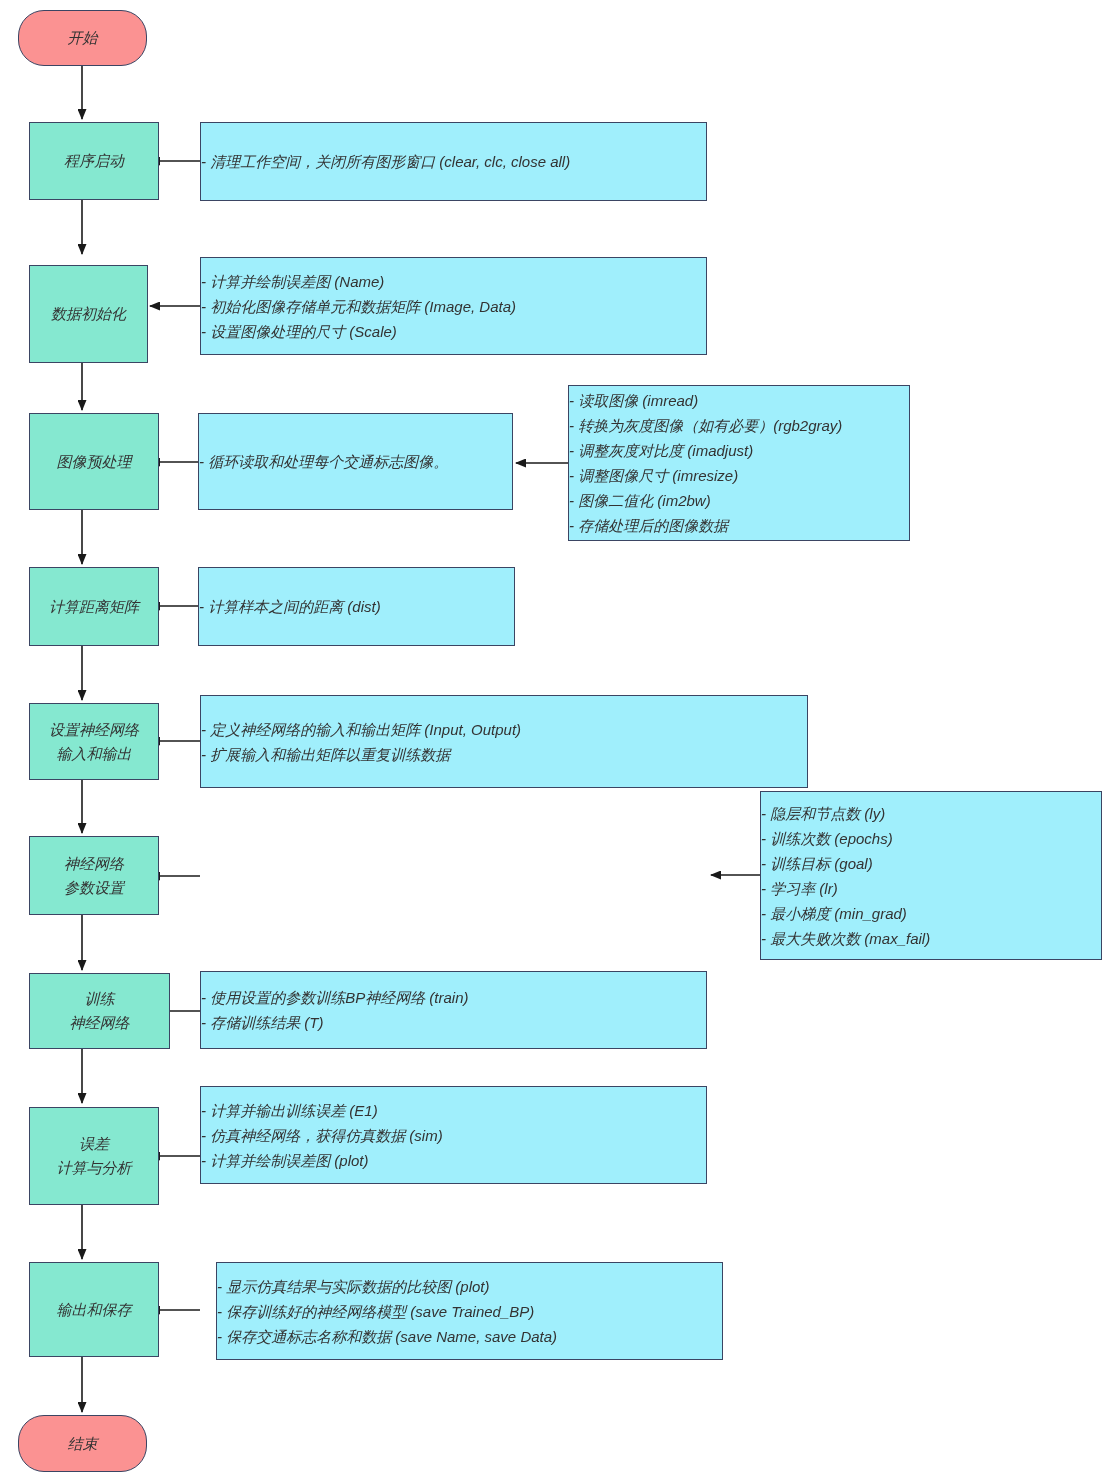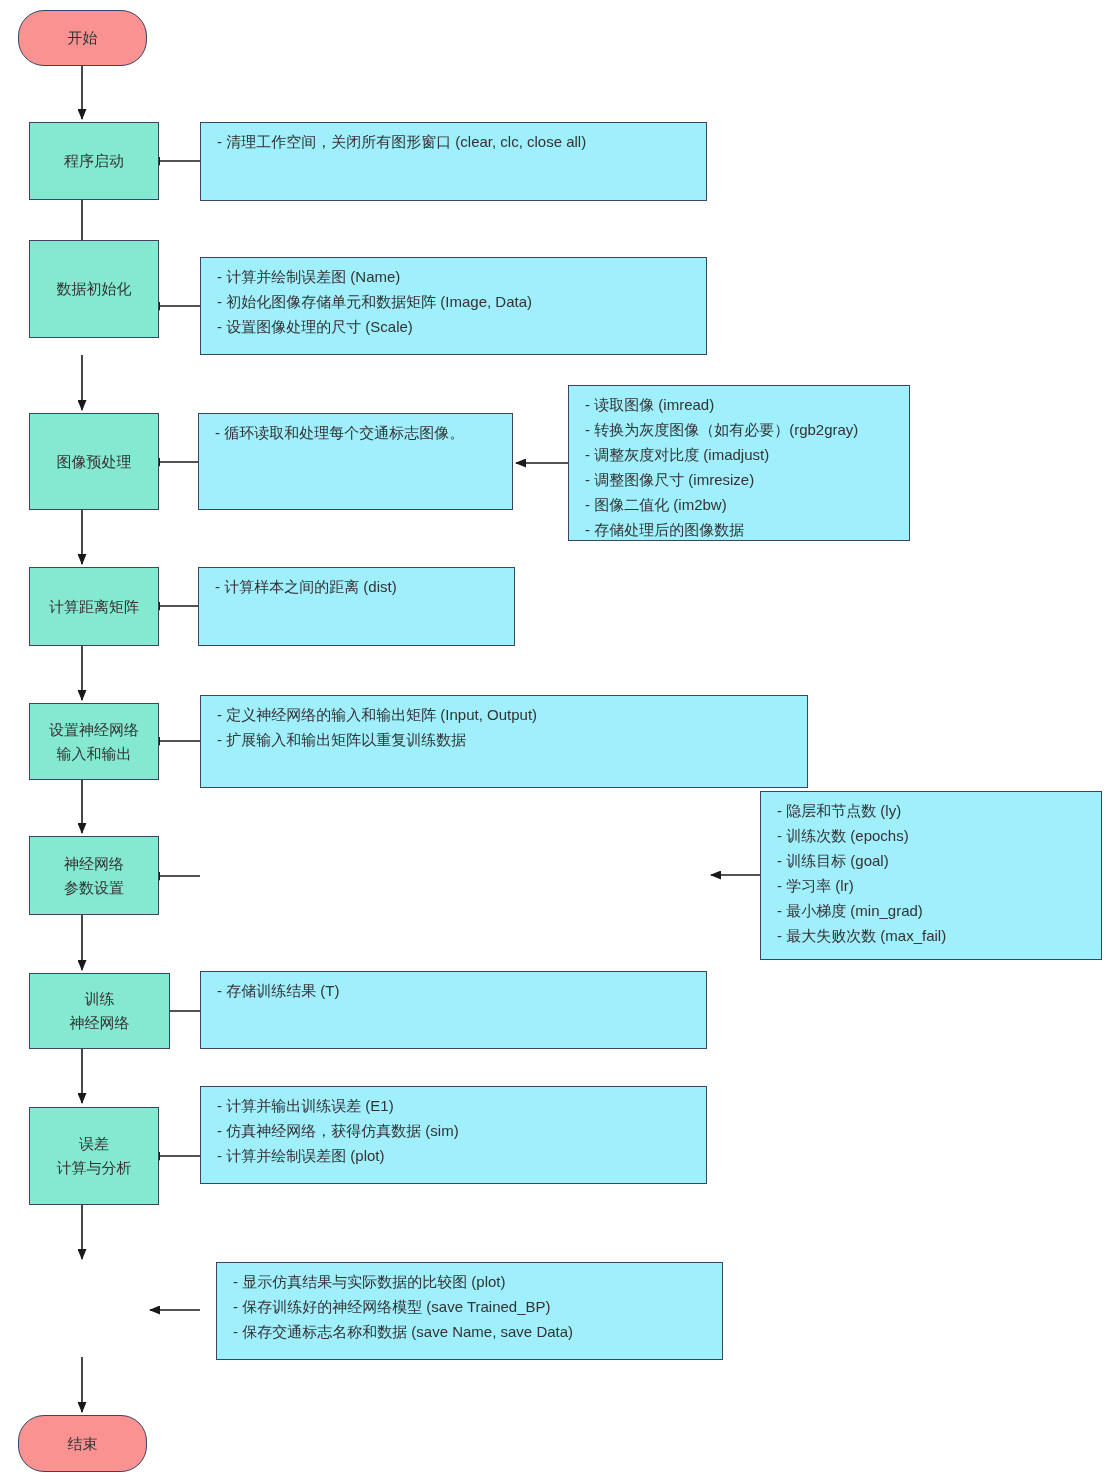--- a/index.html
+++ b/index.html
@@ -5,30 +5,30 @@
   :root{
     --process-fill:#85E8D0;
     --terminal-fill:#FB9292;
     --note-fill:#A0EFFC;
     --stroke:#3B4563;
     --arrow:#1A1A1A;
     --text:#333333;
   }
   html,body{margin:0;padding:0;background:#ffffff;}
   body{font-family:"Liberation Sans","DejaVu Sans",sans-serif;color:var(--text);}
-  .canvas{position:relative;width:1116px;height:1483px;background:#ffffff;overflow:hidden;}
+  .canvas{position:relative;width:1116px;height:1483px;background:#ffffff;overflow:hidden;font-style:italic;}
   .arrows{position:absolute;left:0;top:0;width:1116px;height:1483px;pointer-events:none;}
   .node{position:absolute;box-sizing:border-box;border:1.6px solid var(--stroke);
         display:flex;flex-direction:column;align-items:center;justify-content:center;
         font-size:15px;line-height:24px;text-align:center;}
   .process{background:var(--process-fill);margin-left:12px;}
   .terminal{background:var(--terminal-fill);border-radius:26px;}
   .note{position:absolute;box-sizing:border-box;border:1.6px solid var(--stroke);
-        background:var(--note-fill);display:flex;flex-direction:column;justify-content:flex-start;
-        padding:6px 10px 6px 16px;font-size:15px;line-height:25px;text-align:left;}
+        background:var(--note-fill);display:flex;flex-direction:column;justify-content:center;
+        padding:6px 10px 6px 0;font-size:15px;line-height:25px;text-align:left;}
   .note div{white-space:nowrap;}
 </style>
 </head>
 <body>
 
 <div class="canvas">
 
   <svg class="arrows" viewBox="0 0 1116 1483">
     <defs>
       <marker id="ah" markerWidth="11" markerHeight="9" refX="10" refY="4.5" orient="auto" markerUnits="userSpaceOnUse">
@@ -64,21 +64,21 @@
   </div>
 
   <div class="node terminal" style="left:18px;top:1415px;width:129px;height:57px">
     <div>结束</div>
   </div>
 
   <div class="node process" style="left:17px;top:122px;width:130px;height:78px">
     <div>程序启动</div>
   </div>
 
-  <div class="node process" style="left:17px;top:240px;width:130px;height:98px">
+  <div class="node process" style="left:17px;top:265px;width:119px;height:98px">
     <div>数据初始化</div>
   </div>
 
   <div class="node process" style="left:17px;top:413px;width:130px;height:97px">
     <div>图像预处理</div>
   </div>
 
   <div class="node process" style="left:17px;top:567px;width:130px;height:79px">
     <div>计算距离矩阵</div>
   </div>
@@ -96,20 +96,23 @@
   <div class="node process" style="left:17px;top:973px;width:141px;height:76px">
     <div>训练</div>
     <div>神经网络</div>
   </div>
 
   <div class="node process" style="left:17px;top:1107px;width:130px;height:98px">
     <div>误差</div>
     <div>计算与分析</div>
   </div>
 
+  <div class="node process" style="left:17px;top:1262px;width:130px;height:95px">
+    <div>输出和保存</div>
+  </div>
 
   <div class="note" style="left:200px;top:122px;width:507px;height:79px">
     <div>- 清理工作空间，关闭所有图形窗口 (clear, clc, close all)</div>
   </div>
 
   <div class="note" style="left:200px;top:257px;width:507px;height:98px">
     <div>- 计算并绘制误差图 (Name)</div>
     <div>- 初始化图像存储单元和数据矩阵 (Image, Data)</div>
     <div>- 设置图像处理的尺寸 (Scale)</div>
   </div>
@@ -122,20 +125,21 @@
     <div>- 计算样本之间的距离 (dist)</div>
   </div>
 
   <div class="note" style="left:200px;top:695px;width:608px;height:93px">
     <div>- 定义神经网络的输入和输出矩阵 (Input, Output)</div>
     <div>- 扩展输入和输出矩阵以重复训练数据</div>
   </div>
 
 
   <div class="note" style="left:200px;top:971px;width:507px;height:78px">
+    <div>- 使用设置的参数训练BP神经网络 (train)</div>
     <div>- 存储训练结果 (T)</div>
   </div>
 
   <div class="note" style="left:200px;top:1086px;width:507px;height:98px">
     <div>- 计算并输出训练误差 (E1)</div>
     <div>- 仿真神经网络，获得仿真数据 (sim)</div>
     <div>- 计算并绘制误差图 (plot)</div>
   </div>
 
   <div class="note" style="left:216px;top:1262px;width:507px;height:98px">

